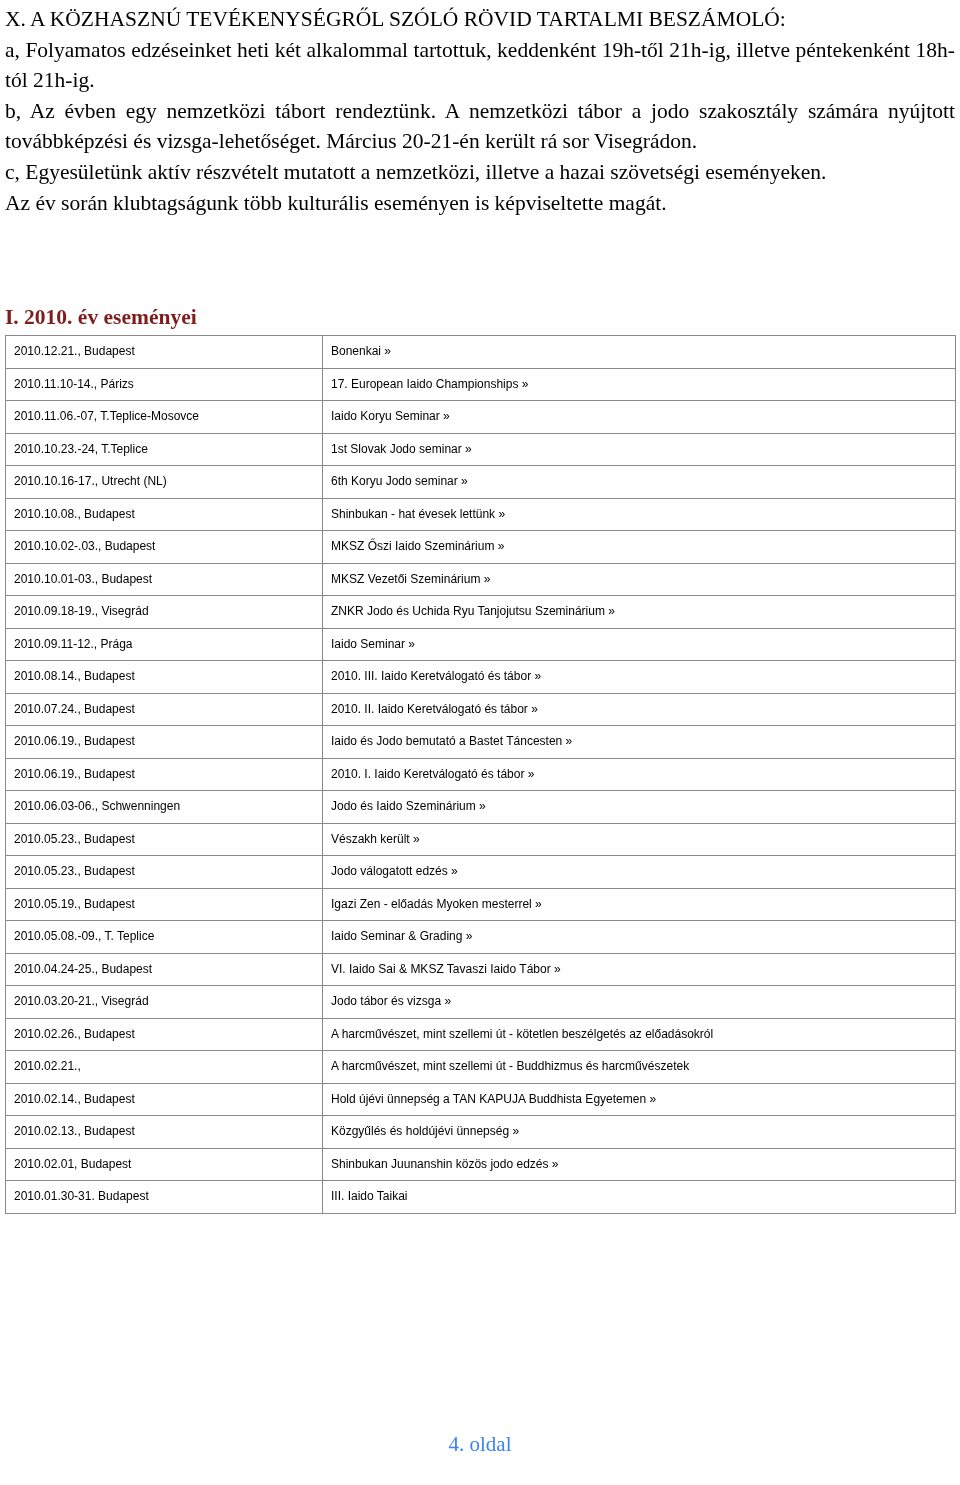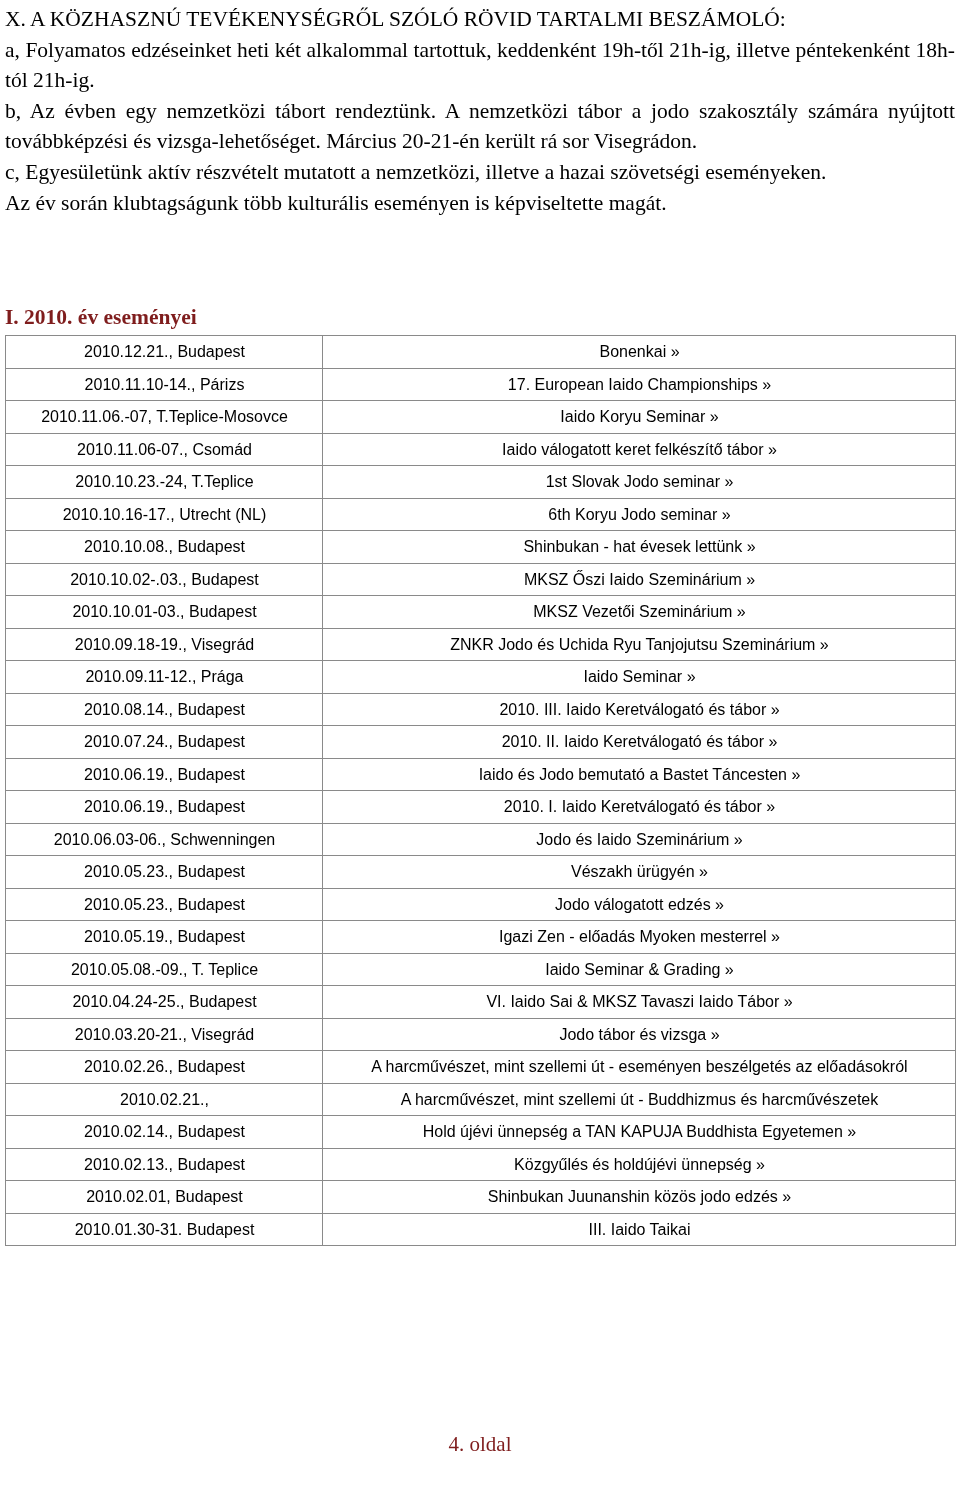--- a/index.html
+++ b/index.html
@@ -47,23 +47,22 @@
   }
 
   .events-table {
     position: absolute;
     left: 5px;
     top: 335px;
     width: 950px;
     border-collapse: collapse;
     table-layout: fixed;
     font-family: "Liberation Sans", "DejaVu Sans", sans-serif;
-    font-size: 16px;
+    font-size: 12px;
     color: #000000;
-    text-align: center;
   }
 
   .events-table col.col-date { width: 317px; }
   .events-table col.col-event { width: 633px; }
 
   .events-table td {
     border: 1px solid #8a8a8a;
     padding: 3px 7px 3px 8px;
     vertical-align: bottom;
     line-height: 25.5px;
@@ -83,21 +82,21 @@
   }
 
   .footer {
     position: absolute;
     left: 0;
     top: 1432px;
     width: 960px;
     text-align: center;
     font-family: "Liberation Serif", "DejaVu Serif", serif;
     font-size: 21px;
-    color: #7f1d1d;
+    color: #3b82f6;
   }
 </style>
 </head>
 <body>
 
 <div class="page">
 
   <div class="body-copy">
     <p>X. A KÖZHASZNÚ TEVÉKENYSÉGRŐL SZÓLÓ RÖVID TARTALMI BESZÁMOLÓ:</p>
     <p>a, Folyamatos edzéseinket heti két alkalommal tartottuk, keddenként 19h-től 21h-ig, illetve péntekenként 18h-tól 21h-ig.</p>
@@ -120,24 +119,20 @@
         </tr>
         <tr>
           <td class="cell-date">2010.11.10-14., Párizs</td>
           <td class="cell-event">17. European Iaido Championships »</td>
         </tr>
         <tr>
           <td class="cell-date">2010.11.06.-07, T.Teplice-Mosovce</td>
           <td class="cell-event">Iaido Koryu Seminar »</td>
         </tr>
         <tr>
-          <td class="cell-date">2010.11.06-07., Csomád</td>
-          <td class="cell-event">Iaido válogatott keret felkészítő tábor »</td>
-        </tr>
-        <tr>
           <td class="cell-date">2010.10.23.-24, T.Teplice</td>
           <td class="cell-event">1st Slovak Jodo seminar »</td>
         </tr>
         <tr>
           <td class="cell-date">2010.10.16-17., Utrecht (NL)</td>
           <td class="cell-event">6th Koryu Jodo seminar »</td>
         </tr>
         <tr>
           <td class="cell-date">2010.10.08., Budapest</td>
           <td class="cell-event">Shinbukan - hat évesek lettünk »</td>
@@ -173,21 +168,21 @@
         <tr>
           <td class="cell-date">2010.06.19., Budapest</td>
           <td class="cell-event">2010. I. Iaido Keretválogató és tábor »</td>
         </tr>
         <tr>
           <td class="cell-date">2010.06.03-06., Schwenningen</td>
           <td class="cell-event">Jodo és Iaido Szeminárium »</td>
         </tr>
         <tr>
           <td class="cell-date">2010.05.23., Budapest</td>
-          <td class="cell-event">Vészakh ürügyén »</td>
+          <td class="cell-event">Vészakh került »</td>
         </tr>
         <tr>
           <td class="cell-date">2010.05.23., Budapest</td>
           <td class="cell-event">Jodo válogatott edzés »</td>
         </tr>
         <tr>
           <td class="cell-date">2010.05.19., Budapest</td>
           <td class="cell-event">Igazi Zen - előadás Myoken mesterrel »</td>
         </tr>
         <tr>
@@ -197,21 +192,21 @@
         <tr>
           <td class="cell-date">2010.04.24-25., Budapest</td>
           <td class="cell-event">VI. Iaido Sai &amp; MKSZ Tavaszi Iaido Tábor »</td>
         </tr>
         <tr>
           <td class="cell-date">2010.03.20-21., Visegrád</td>
           <td class="cell-event">Jodo tábor és vizsga »</td>
         </tr>
         <tr>
           <td class="cell-date">2010.02.26., Budapest</td>
-          <td class="cell-event">A harcművészet, mint szellemi út - eseményen beszélgetés az előadásokról</td>
+          <td class="cell-event">A harcművészet, mint szellemi út - kötetlen beszélgetés az előadásokról</td>
         </tr>
         <tr>
           <td class="cell-date">2010.02.21.,</td>
           <td class="cell-event">A harcművészet, mint szellemi út - Buddhizmus és harcművészetek</td>
         </tr>
         <tr>
           <td class="cell-date">2010.02.14., Budapest</td>
           <td class="cell-event">Hold újévi ünnepség a TAN KAPUJA Buddhista Egyetemen »</td>
         </tr>
         <tr>

